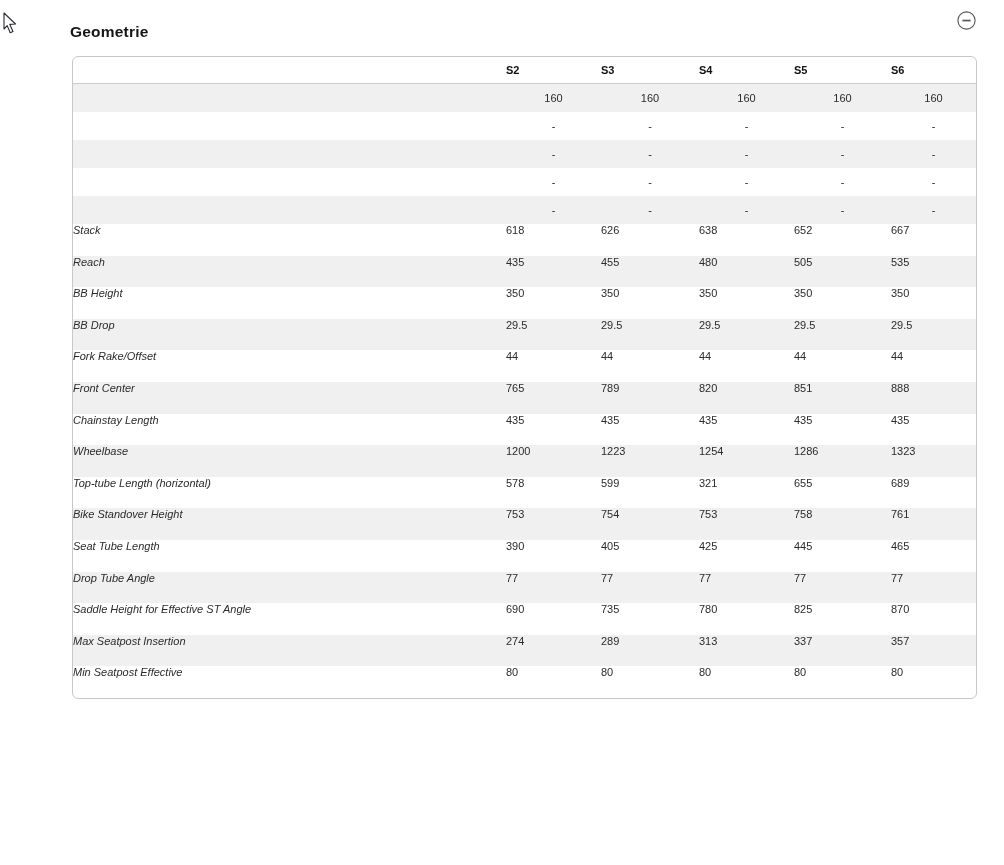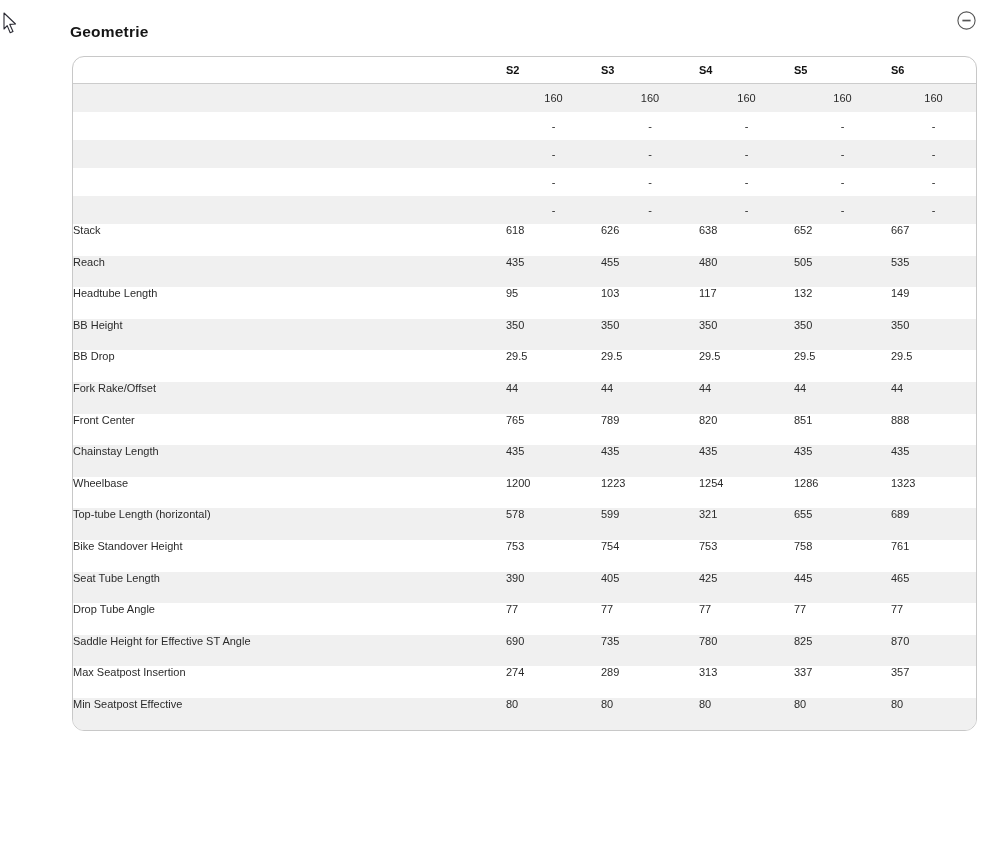--- a/index.html
+++ b/index.html
@@ -22,21 +22,21 @@
     cursor: pointer;
   }
   .mouse-cursor {
     position: absolute; left: 2px; top: 12px;
     width: 17px; height: 26px;
   }
   .geo-card {
     position: absolute; left: 72px; top: 56px;
     width: 903px;
     border: 1px solid #c8c8c8;
-    border-radius: 12px;
+    border-radius: 6px;
     overflow: hidden;
     background: #ffffff;
   }
   table.geo {
     width: 100%;
     border-collapse: separate;
     border-spacing: 0;
     table-layout: fixed;
   }
   table.geo th {
@@ -50,21 +50,21 @@
   table.geo td {
     font-size: 11px;
     color: #2b2b2b;
     padding: 0;
     vertical-align: top;
     overflow: hidden; white-space: nowrap;
   }
   tbody tr { height: 31.6px; }
   tbody tr.rs { height: 28px; }
   tbody tr:nth-child(odd) { background: #f0f0f0; }
-  td.lbl { padding: 6px 0 0 10px; color: #262626; }
+  td.lbl { padding: 6px 0 0 10px; color: #262626; font-style: italic; }
   td.val { padding-top: 11px; }
   tr.rs td.val { padding-top: 8px; text-align: center; }
 </style>
 </head>
 <body>
 
 <svg class="mouse-cursor" viewBox="0 0 17 26">
   <path d="M2 1 L13.5 12 L7.8 12.4 L11 19.5 L8.2 20.7 L5.2 13.6 L2 17 Z" fill="#ffffff" stroke="#2a2a33" stroke-width="1.1" stroke-linejoin="round"></path>
 </svg>
 
@@ -148,28 +148,20 @@
       </tr>
       <tr>
         <td class="lbl">Reach</td>
         <td class="val">435</td>
         <td class="val">455</td>
         <td class="val">480</td>
         <td class="val">505</td>
         <td class="val">535</td>
       </tr>
       <tr>
-        <td class="lbl">Headtube Length</td>
-        <td class="val">95</td>
-        <td class="val">103</td>
-        <td class="val">117</td>
-        <td class="val">132</td>
-        <td class="val">149</td>
-      </tr>
-      <tr>
         <td class="lbl">BB Height</td>
         <td class="val">350</td>
         <td class="val">350</td>
         <td class="val">350</td>
         <td class="val">350</td>
         <td class="val">350</td>
       </tr>
       <tr>
         <td class="lbl">BB Drop</td>
         <td class="val">29.5</td>

